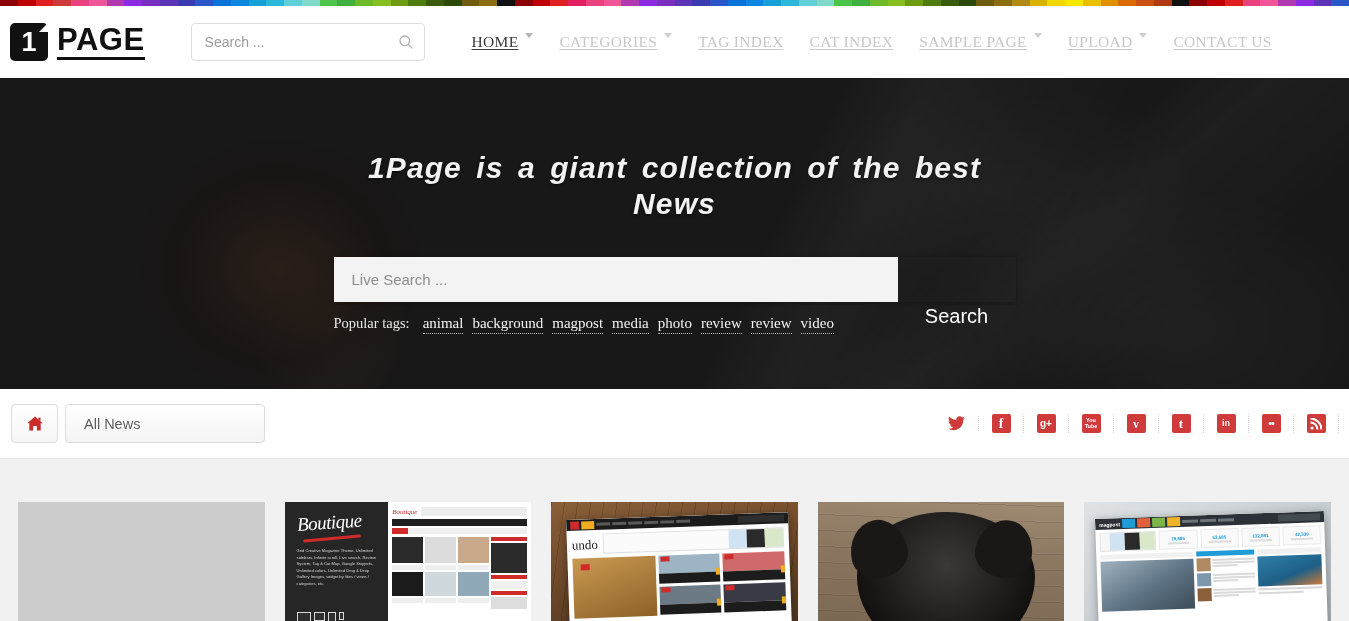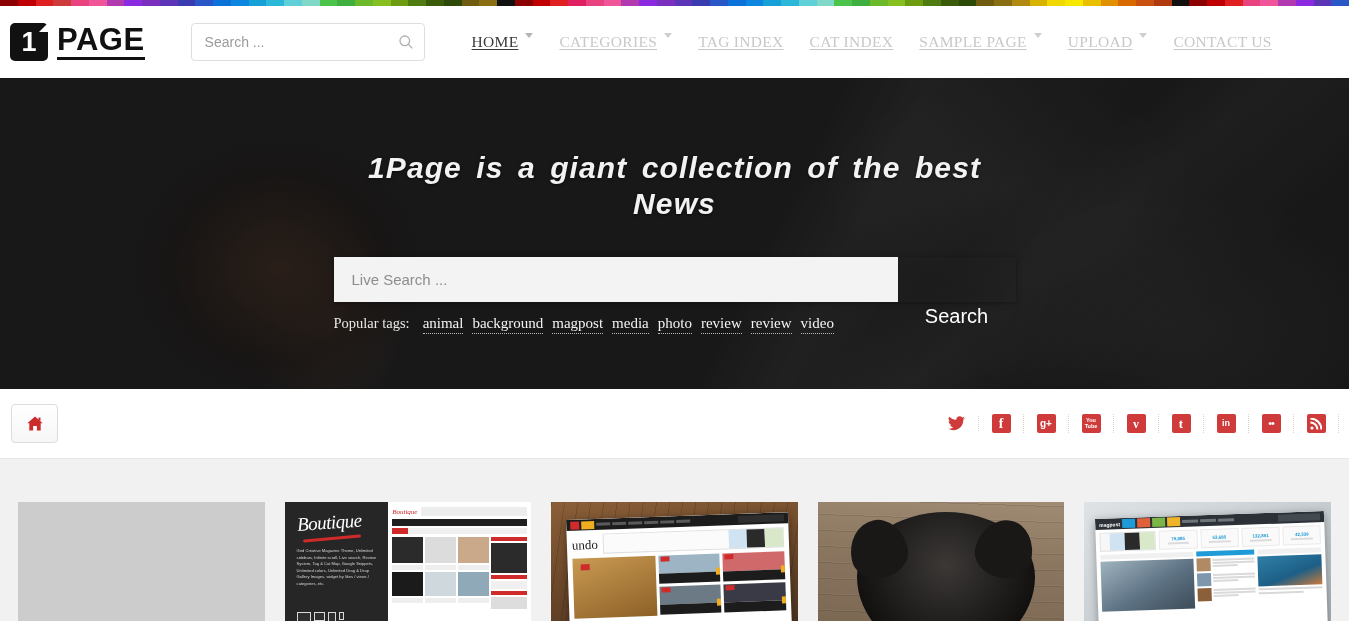--- a/index.html
+++ b/index.html
@@ -476,20 +476,21 @@
   </div>
 </section>
 
 <div id="breadcrumb-bar">
   <div id="home-crumb">
     <svg width="16" height="15" viewBox="0 0 16 15">
       <path d="M8 0.6 L0.3 7.2 L2.3 7.2 L2.3 14.4 L6.1 14.4 L6.1 10.1 L9.9 10.1 L9.9 14.4 L13.7 14.4 L13.7 7.2 L15.7 7.2 Z" fill="#cc2b2b"></path>
       <rect x="11.4" y="1.6" width="2.1" height="3.1" fill="#cc2b2b"></rect>
     </svg>
   </div>
+  <div id="all-news-crumb">All News</div>
 
   <div id="social-bar">
       <div class="social-cell">
         <span style="display: flex;">
           <svg width="17" height="15" viewBox="0 0 20 17">
             <path fill="#cf3a3a" d="M20 2a8 8 0 0 1-2.4.7A4 4 0 0 0 19.3.4a8.2 8.2 0 0 1-2.6 1A4.1 4.1 0 0 0 9.6 4.3 11.6 11.6 0 0 1 1.4.7 4.1 4.1 0 0 0 2.7 6.2 4 4 0 0 1 .8 5.7v.1a4.1 4.1 0 0 0 3.3 4 4.1 4.1 0 0 1-1.8.1 4.1 4.1 0 0 0 3.8 2.9A8.3 8.3 0 0 1 0 14.5a11.6 11.6 0 0 0 6.3 1.9c7.5 0 11.7-6.3 11.7-11.8V4A8.3 8.3 0 0 0 20 2z"></path>
           </svg>
         </span>
       </div>
       <div class="social-cell">

